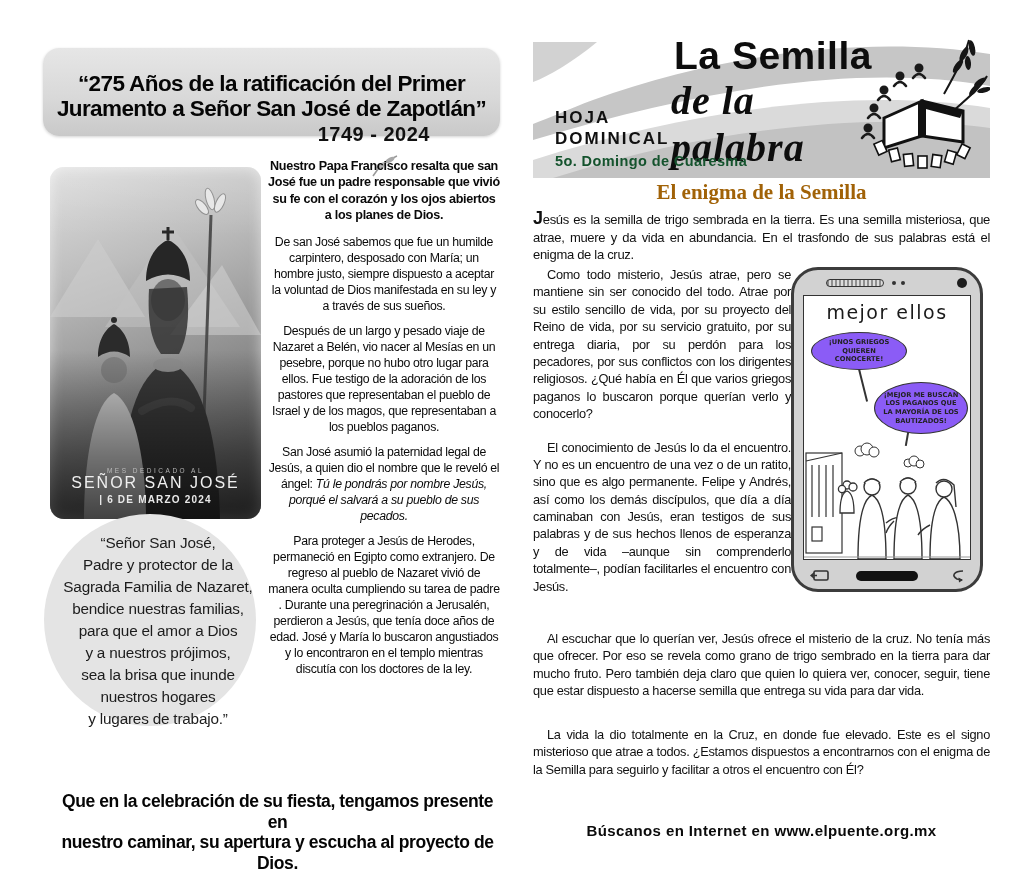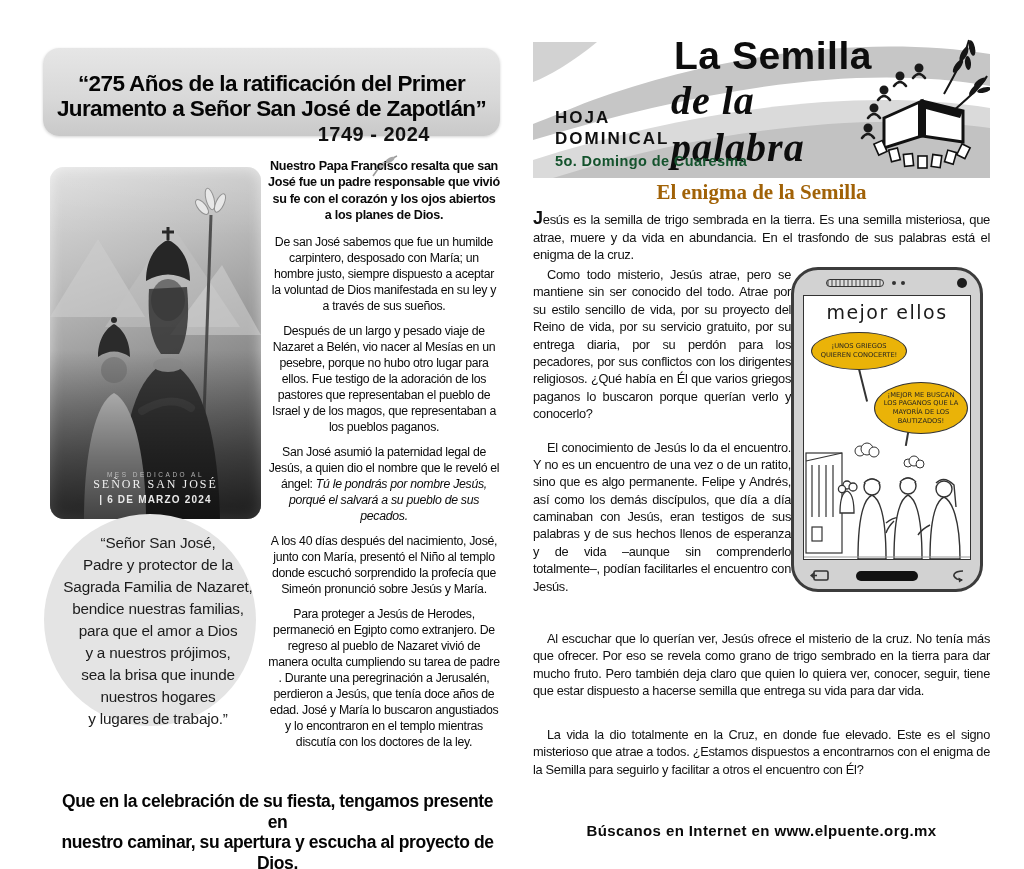--- a/index.html
+++ b/index.html
@@ -15,21 +15,21 @@
   .banner-title { font-weight:bold; font-size:22.5px; line-height:1.12; letter-spacing:-0.6px; color:#050505; }
   .banner-years { font-weight:bold; font-size:20px; letter-spacing:0.5px; text-align:right; padding-right:70px; margin-top:2px; }
 
   .photo { position:absolute; left:50px; top:167px; width:211px; height:352px; border-radius:14px; overflow:hidden;
     background:linear-gradient(160deg,#dedede 0%, #bdbdbd 28%, #8f8f8f 58%, #565656 100%);
     box-shadow:inset 0 0 14px rgba(255,255,255,.55); }
   .photo svg { position:absolute; inset:0; }
   .photo-shade { position:absolute; inset:0; background:linear-gradient(180deg, rgba(255,255,255,.12) 0%, transparent 20%, transparent 52%, rgba(0,0,0,.45) 82%, rgba(0,0,0,.68) 100%); }
   .photo-caption { position:absolute; left:0; right:0; bottom:14px; text-align:center; }
   .cap-small { font-size:6.5px; letter-spacing:2.5px; color:#c9c9c9; opacity:.85; }
-  .cap-main { font-family:Liberation Serif, serif; font-size:12px; letter-spacing:2px; color:#efefef; line-height:1.15; }
+  .cap-main { font-family:Liberation Sans, sans-serif; font-size:16px; letter-spacing:2px; color:#efefef; line-height:1.15; }
   .cap-date { font-size:10px; font-weight:bold; letter-spacing:1.2px; color:#e9e9e9; margin-top:2px; }
 
   .sprig { position:absolute; left:369px; top:152px; width:32px; height:26px; }
 
   .left-col { position:absolute; left:268px; top:158px; width:232px; text-align:center;
     font-size:12.3px; line-height:1.3; letter-spacing:-0.3px; color:#0a0a0a; }
   .left-col p { margin:0 0 9px 0; }
   .left-col p.lead { font-weight:bold; font-size:12.6px; margin-bottom:12px; }
   .ital { font-style:italic; }
 
@@ -72,21 +72,21 @@
   .speaker { position:absolute; top:9px; left:32px; width:58px; height:8px; border:1.5px solid #333; border-radius:4px;
     background:repeating-linear-gradient(90deg,#8f8f8f 0 2px,#dcdcdc 2px 4px); }
   .cam-dot-s1 { position:absolute; top:11px; left:98px; width:4px; height:4px; border-radius:50%; background:#333; }
   .cam-dot-s2 { position:absolute; top:11px; left:107px; width:4px; height:4px; border-radius:50%; background:#333; }
   .cam-dot { position:absolute; top:8px; right:13px; width:10px; height:10px; border-radius:50%; background:#1d1d1d; }
   .screen { position:absolute; left:9px; right:9px; top:25px; bottom:29px; background:#fff; border:1.5px solid #333; overflow:hidden; }
   .cartoon-title { text-align:center; margin-top:5px; font-family:"DejaVu Sans", sans-serif;
     font-size:19px; letter-spacing:1.5px; color:#1a1a1a; }
   .bubble { position:absolute; border:1.4px solid #333; border-radius:50%;
     font-family:"DejaVu Sans", sans-serif; font-size:6.7px; line-height:1.3; text-align:center;
-    display:flex; align-items:center; justify-content:center; padding:4px 7px; color:#222; background:#eab308; z-index:3; }
+    display:flex; align-items:center; justify-content:center; padding:4px 7px; color:#222; background:#8b5cf6; z-index:3;font-weight:bold; }
   .b1 { left:7px; top:36px; width:96px; height:38px; }
   .b2 { left:70px; top:86px; width:94px; height:52px; }
   .tail { position:absolute; width:1.5px; background:#333; z-index:2; }
   .tail1 { left:58px; top:72px; height:34px; transform:rotate(-14deg); }
   .tail2 { left:102px; top:136px; height:14px; transform:rotate(10deg); }
   .scene { position:absolute; left:0; right:0; bottom:0; height:122px; }
   .nav-home { position:absolute; bottom:8px; left:50%; transform:translateX(-50%); width:62px; height:10px; background:#111; border-radius:5px; }
   .nav-back { position:absolute; bottom:7px; left:16px; width:20px; height:13px; }
   .nav-return { position:absolute; bottom:6px; right:14px; width:18px; height:14px; }
 
@@ -144,21 +144,20 @@
     <path d="M4,24 C10,14 18,8 28,4" stroke="#9a9a9a" stroke-width="1.5" fill="none"></path>
     <ellipse cx="12" cy="14" rx="5" ry="2.4" transform="rotate(-35 12 14)" fill="#b5b5b5"></ellipse>
     <ellipse cx="21" cy="8" rx="5" ry="2.2" transform="rotate(-30 21 8)" fill="#a8a8a8"></ellipse>
   </svg>
 
   <div class="left-col">
     <p class="lead">Nuestro Papa Francisco resalta que san José fue un padre responsable que vivió su fe con el corazón y los ojos abiertos a los planes de Dios.</p>
     <p>De san José sabemos que fue un humilde carpintero, desposado con María; un hombre justo, siempre dispuesto a aceptar la voluntad de Dios manifestada en su ley y a través de sus sueños.</p>
     <p>Después de un largo y pesado viaje de Nazaret a Belén, vio nacer al Mesías en un pesebre, porque no hubo otro lugar para ellos. Fue testigo de la adoración de los pastores que representaban el pueblo de Israel y de los magos, que representaban a los pueblos paganos.</p>
     <p><span>San José asumió la paternidad legal de Jesús, a quien dio el nombre que le reveló el ángel: </span><span class="ital">Tú le pondrás por nombre Jesús, porqué el salvará a su pueblo de sus pecados.</span></p>
-    <p>A los 40 días después del nacimiento, José, junto con María, presentó el Niño al templo donde escuchó sorprendido la profecía que Simeón pronunció sobre Jesús y María.</p>
     <p>Para proteger a Jesús de Herodes, permaneció en Egipto como extranjero. De regreso al pueblo de Nazaret vivió de manera oculta cumpliendo su tarea de padre . Durante una peregrinación a Jerusalén, perdieron a Jesús, que tenía doce años de edad. José y María lo buscaron angustiados y lo encontraron en el templo mientras discutía con los doctores de la ley.</p>
   </div>
 
   <div class="quote-circle"></div>
   <div class="quote pre">“Señor San José,
 Padre y protector de la
 Sagrada Familia de Nazaret,
 bendice nuestras familias,
 para que el amor a Dios
 y a nuestros prójimos,

